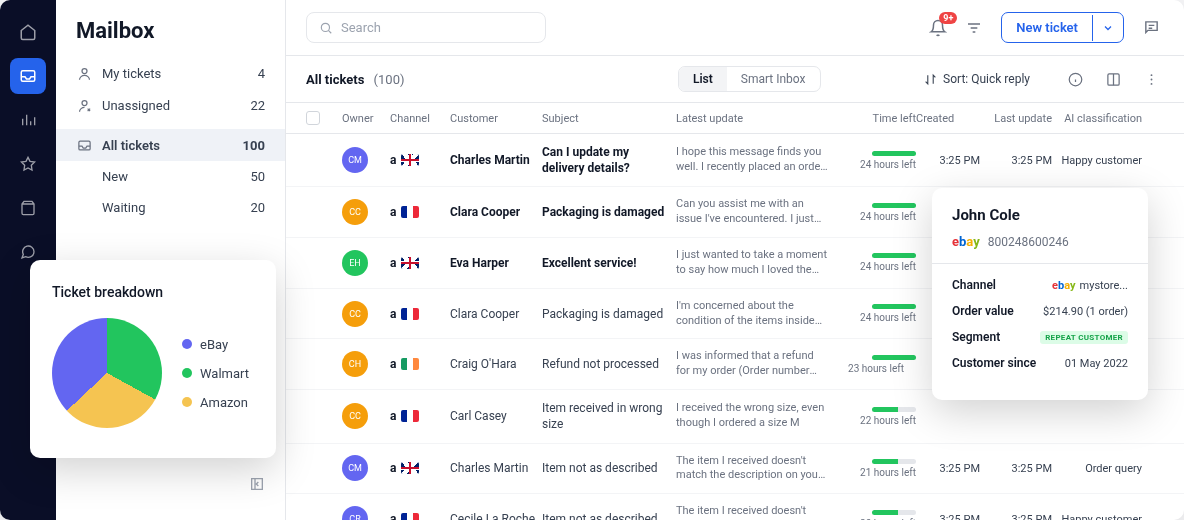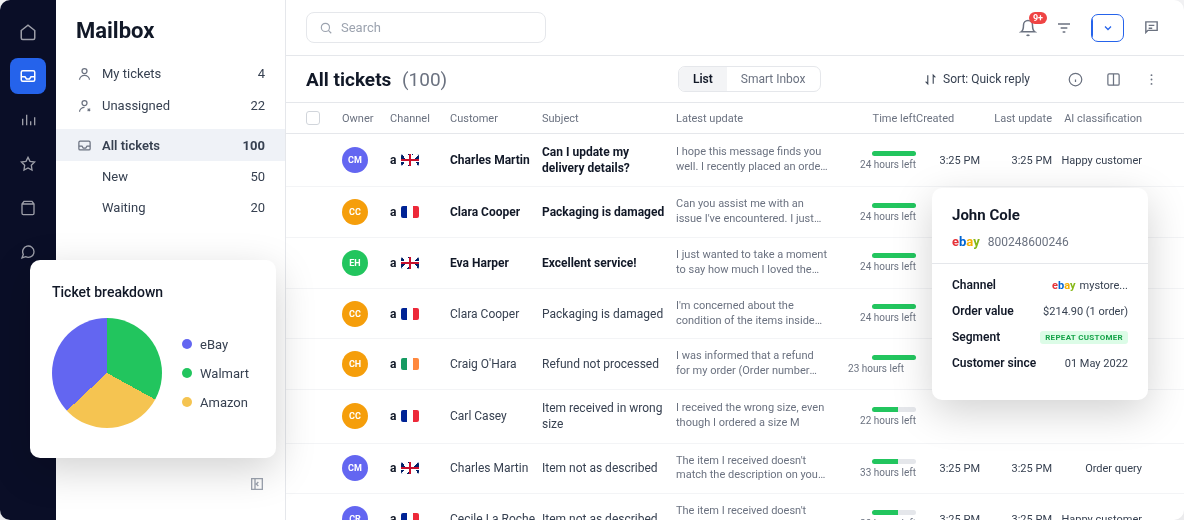--- a/index.html
+++ b/index.html
@@ -21,33 +21,33 @@
 .topbar{display:flex;align-items:center;padding:12px 20px;gap:14px}
 .search{flex:0 0 240px;display:flex;align-items:center;gap:8px;border:1px solid #e5e7eb;border-radius:8px;padding:7px 12px;color:#9ca3af;font-size:13px;background:#fff}
 .topbar-right{margin-left:auto;display:flex;align-items:center;gap:14px}
 .bell-wrap{position:relative;color:#6b7280;cursor:pointer}
 .badge-9{position:absolute;top:-7px;right:-10px;background:#ef4444;color:#fff;font-size:9px;font-weight:700;padding:1px 4px;border-radius:8px}
 .btn-new{display:flex;align-items:center;border:1px solid #2563eb;border-radius:7px;overflow:hidden;color:#2563eb;font-size:13px;font-weight:600}
 .btn-new span:first-child{padding:7px 14px;cursor:pointer}
 .btn-new span:last-child{padding:7px 9px;border-left:1px solid #2563eb;cursor:pointer}
 .icon-btn{color:#6b7280;cursor:pointer;width:26px;height:26px;display:flex;align-items:center;justify-content:center}
 .header-row{display:flex;align-items:center;padding:10px 20px;gap:18px;border-top:1px solid #e5e7eb}
-.title{font-size:19px;font-weight:700;color:#111827}
+.title{font-size:13px;font-weight:700;color:#111827}
 .title-count{color:#6b7280;font-weight:400;margin-left:6px}
 .view-toggle{display:flex;border:1px solid #e5e7eb;border-radius:7px;overflow:hidden;margin-left:auto;margin-right:auto;position:absolute;left:50%;transform:translateX(-40%)}
 .view-toggle span{padding:5px 14px;font-size:12px;color:#6b7280;cursor:pointer}
 .view-toggle span.active{background:#f3f4f6;color:#111827;font-weight:600}
 .sort{margin-left:auto;font-size:12px;color:#374151;display:flex;align-items:center;gap:6px;cursor:pointer}
 .header-icons{display:flex;gap:12px;margin-left:14px}
 .table{flex:1;overflow:auto}
 .thead{display:grid;grid-template-columns:36px 48px 60px 92px 134px 160px 80px 64px 72px 90px;gap:0;padding:8px 20px;border-top:1px solid #e5e7eb;border-bottom:1px solid #e5e7eb;font-size:11px;color:#6b7280;align-items:center}
 .row{display:grid;grid-template-columns:36px 48px 60px 92px 134px 160px 80px 64px 72px 90px;gap:0;padding:10px 20px;border-bottom:1px solid #f3f4f6;font-size:12px;color:#374151;align-items:center}
 .row.unread{font-weight:400}
 .row.unread .cust,.row.unread .subj{font-weight:700;color:#111827}
-.avatar{width:26px;height:26px;border-radius:50%;display:flex;align-items:center;justify-content:center;font-size:9px;font-weight:700;color:#fff}
+.avatar{width:26px;height:26px;border-radius:50%;display:flex;align-items:center;justify-content:center;font-size:9px;font-weight:400;color:#fff}
 .channel{display:flex;align-items:center;gap:5px}
 .amz{font-size:12px;color:#111827;font-weight:700}
 .flag{width:18px;height:12px;border-radius:2px;display:inline-block}
 .flag-uk{background:linear-gradient(#012169,#012169);position:relative;overflow:hidden}
 .flag-uk::before{content:"";position:absolute;inset:0;background:linear-gradient(45deg,transparent 40%,#fff 40%,#fff 60%,transparent 60%),linear-gradient(-45deg,transparent 40%,#fff 40%,#fff 60%,transparent 60%),linear-gradient(#fff,#fff) center/100% 3px no-repeat,linear-gradient(#fff,#fff) center/3px 100% no-repeat}
 .flag-uk::after{content:"";position:absolute;inset:0;background:linear-gradient(#c8102e,#c8102e) center/100% 2px no-repeat,linear-gradient(#c8102e,#c8102e) center/2px 100% no-repeat}
 .flag-fr{background:linear-gradient(90deg,#002395 33%,#fff 33%,#fff 66%,#ed2939 66%)}
 .flag-ie{background:linear-gradient(90deg,#169b62 33%,#fff 33%,#fff 66%,#ff883e 66%)}
 .subj,.latest{overflow:hidden;text-overflow:ellipsis;display:-webkit-box;-webkit-line-clamp:2;-webkit-box-orient:vertical;padding-right:8px;line-height:1.35}
 .latest{color:#6b7280;font-size:11px}
@@ -183,20 +183,21 @@
               <path d="M18 8A6 6 0 006 8c0 7-3 9-3 9h18s-3-2-3-9M13.73 21a2 2 0 01-3.46 0"></path>
             </svg>
           <span class="badge-9">9+</span>
         </div>
         <div class="icon-btn">
             <svg width="16" height="16" viewBox="0 0 24 24" fill="none" stroke="currentColor" stroke-width="2">
               <path d="M3 6h18M7 12h10M10 18h4"></path>
             </svg>
           </div>
         <div class="btn-new">
+          <span>New ticket</span>
           <span>
               <svg width="12" height="12" viewBox="0 0 24 24" fill="none" stroke="#2563eb" stroke-width="2.5">
                 <path d="M6 9l6 6 6-6"></path>
               </svg>
             </span>
         </div>
         <div class="icon-btn">
             <svg width="17" height="17" viewBox="0 0 24 24" fill="none" stroke="currentColor" stroke-width="2">
               <path d="M4 4h16v12H7l-3 3V4z"></path>
               <path d="M8 9h8M8 13h5"></path>
@@ -383,21 +384,21 @@
             </div>
             <div class="channel">
               <span class="amz">a</span>
               <span class="flag flag-uk"></span>
             </div>
             <div class="cust">Charles Martin</div>
             <div class="subj">Item not as described</div>
             <div class="latest">The item I received doesn't match the description on your website....</div>
             <div style="text-align:right">
               <div class="bar y" style="margin-left:auto"></div>
-              <div class="timeleft">33 hours left</div>
+              <div class="timeleft">21 hours left</div>
             </div>
             <div style="text-align:right;font-size:11px;color:#374151">3:25 PM</div>
             <div style="text-align:right;font-size:11px;color:#374151">3:25 PM</div>
             <div style="text-align:right;font-size:11px;color:#374151">Order query</div>
           </div>
           <div class="row">
             <div></div>
             <div>
               <div class="avatar" style="background:#6366f1">CR</div>
             </div>

